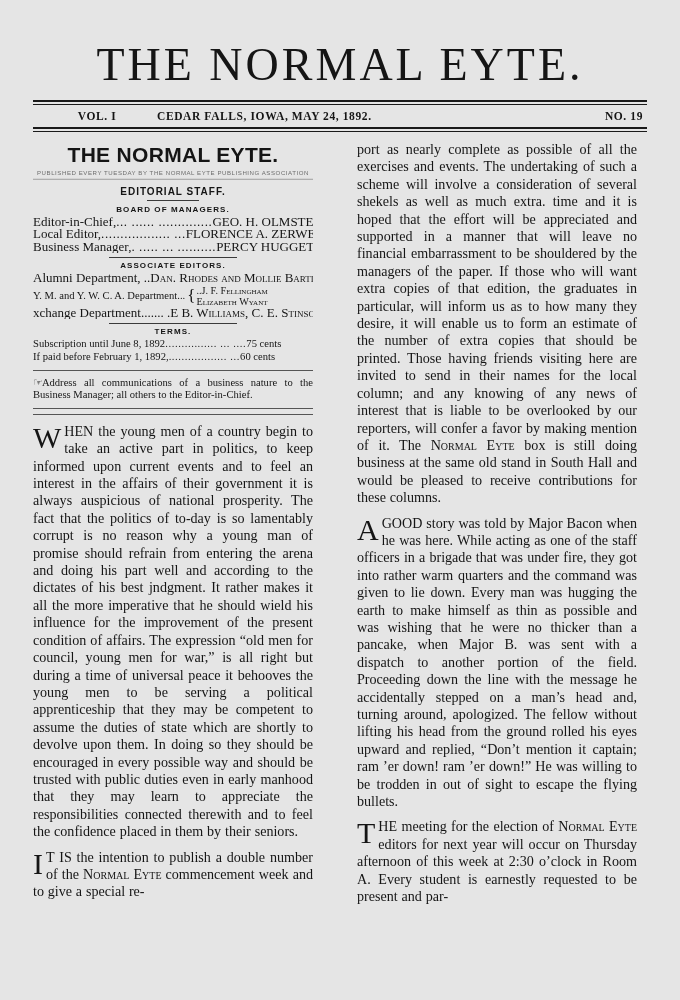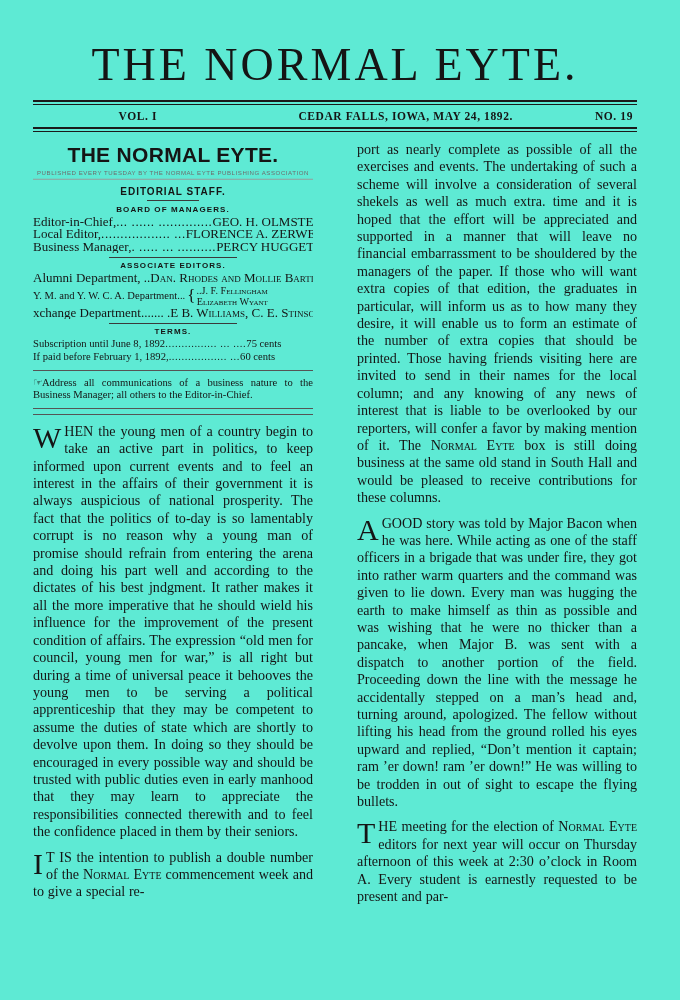--- a/index.html
+++ b/index.html
@@ -12,22 +12,22 @@
     height: 1000px;
     font-family: "Liberation Serif", serif;
     color: #151515;
     overflow: hidden;
   }
   .page {
     position: relative;
     width: 680px;
     height: 1000px;
     box-sizing: border-box;
-    padding: 32px 43px 0 33px;
-    background: #5eead4;
+    padding: 32px 33px 0 33px;
+    background: #e5e5e5;
   }
 
   
   .masthead {
     text-align: center;
     font-family: "Liberation Serif", serif;
     font-size: 46px;
     letter-spacing: 3px;
     line-height: 1;
     padding: 10px 0 12px 0;
@@ -44,22 +44,22 @@
   .volbar {
     display: flex;
     align-items: center;
     justify-content: space-between;
     font-family: "Liberation Serif", serif;
     font-size: 11.5px;
     font-weight: bold;
     letter-spacing: 0.6px;
     padding: 5px 4px 5px 4px;
   }
-  .volbar .mid { flex: 1; text-align: right; }
-  .volbar .left { width: 120px; text-align: right; }
+  .volbar .mid { flex: 1; text-align: left; }
+  .volbar .left { width: 120px; text-align: center; }
   .volbar .right { width: 120px; text-align: right; }
 
   
   .columns {
     display: flex;
     margin-top: 9px;
     height: 862px;
   }
   .col {
     width: 291px;
@@ -131,21 +131,21 @@
     line-height: 11px;
     white-space: nowrap;
   }
   .brace-row .lead { }
   .brace {
     font-size: 17px;
     line-height: 11px;
     margin: 0 1px 0 2px;
   }
   .brace-names { display: inline-block; font-variant: small-caps; font-size: 10.2px; }
-  .brace-names div { line-height: 11.2px; text-align: right; }
+  .brace-names div { line-height: 11.2px; }
 
   .terms-line {
     font-family: "Liberation Serif", serif;
     font-size: 10.6px;
     line-height: 12.6px;
     white-space: nowrap;
     overflow: hidden;
   }
   .hr-thin {
     border-top: 1px solid #555;

